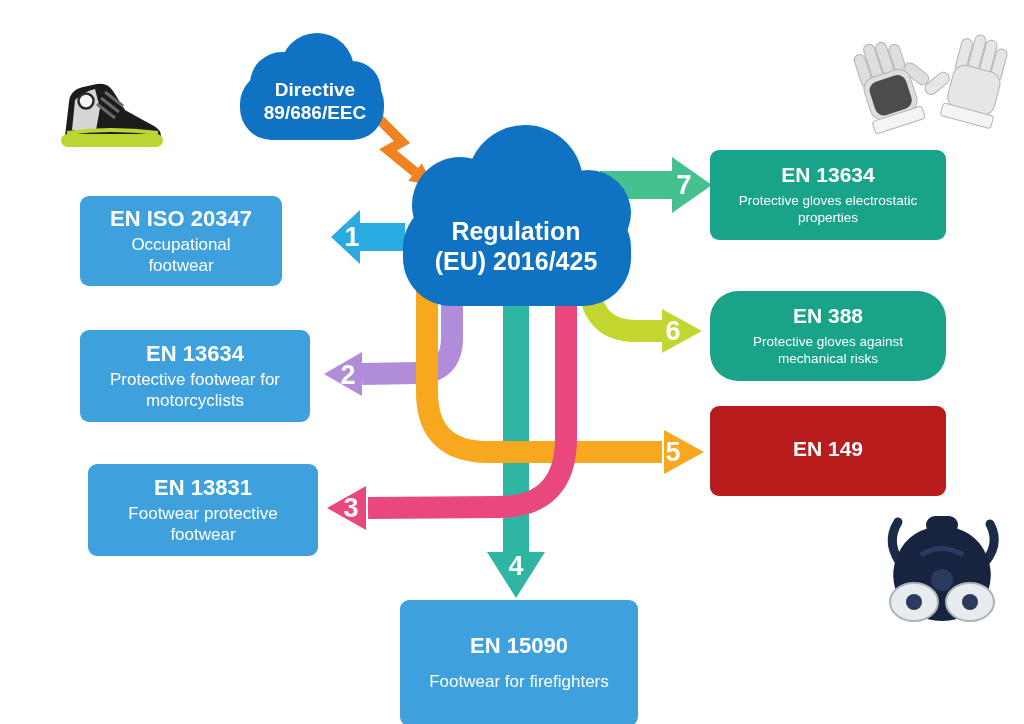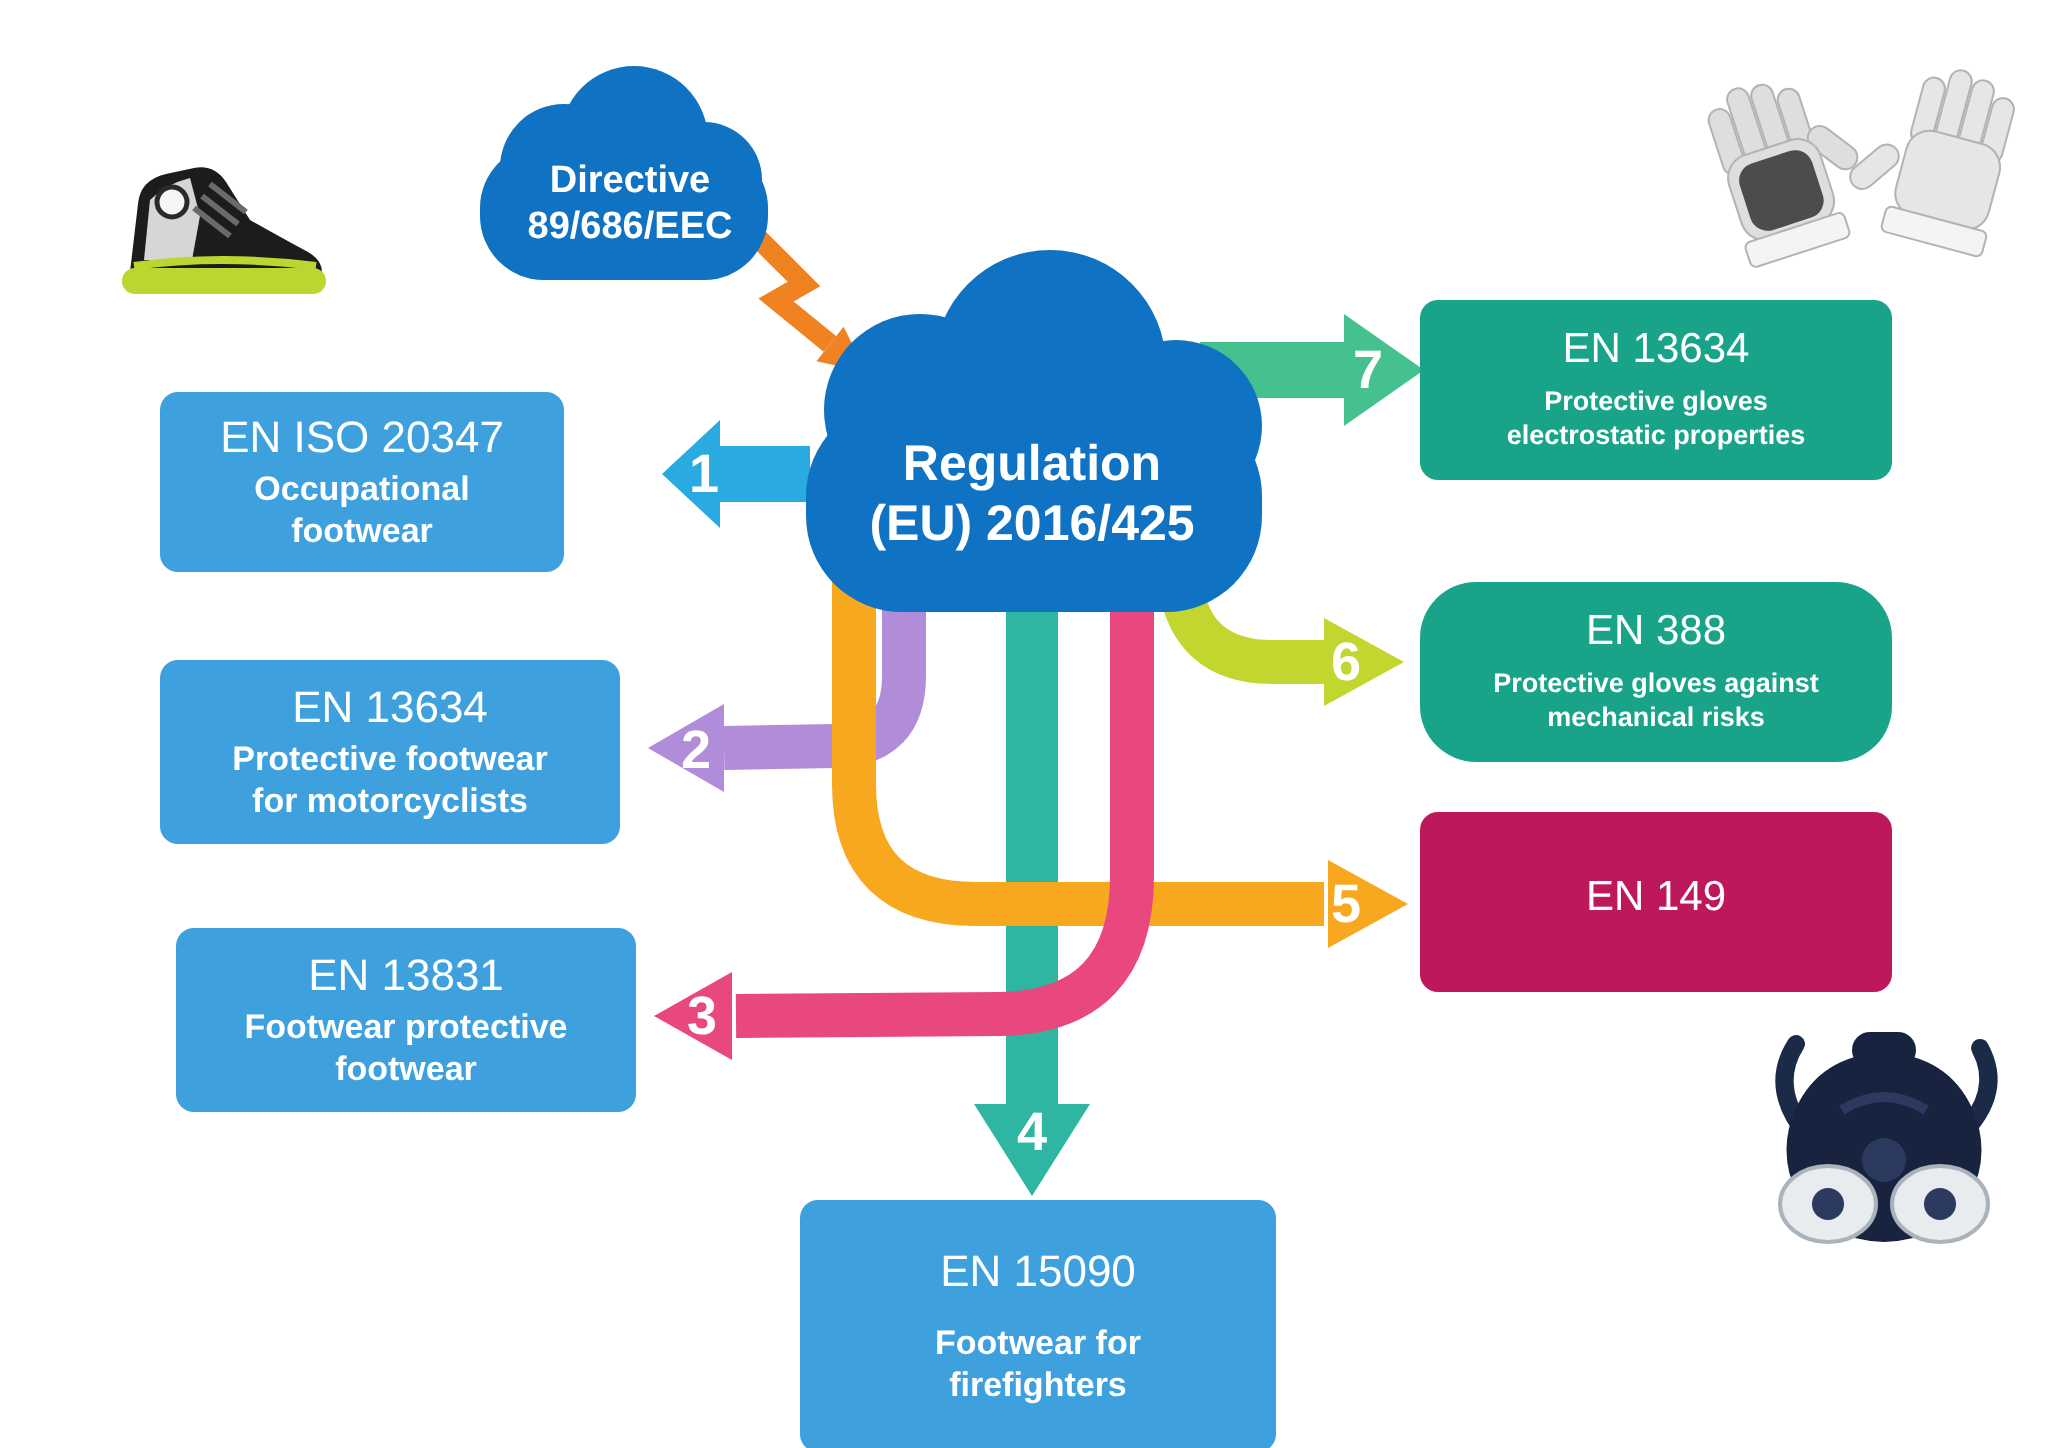--- a/index.html
+++ b/index.html
@@ -3,22 +3,22 @@
 <meta charset="utf-8">
 <style>
   * { margin:0; padding:0; box-sizing:border-box; }
   html,body { background:#ffffff; }
   body { font-family:"Liberation Sans", sans-serif; }
   .canvas { position:relative; width:1024px; height:724px; background:#ffffff; overflow:hidden; }
   .canvas > svg { position:absolute; left:0; top:0; }
 
   .box { position:absolute; border-radius:9px; color:#ffffff; text-align:center;
          display:flex; flex-direction:column; justify-content:center; padding:6px 28px; }
-  .box-title { font-weight:normal; font-size:22px; line-height:1.15; margin-bottom:4px; }
-  .box-sub   { font-weight:bold; font-size:17px; line-height:1.22;text-align:center; }
+  .box-title { font-weight:bold; font-size:22px; line-height:1.15; margin-bottom:4px; }
+  .box-sub   { font-weight:normal; font-size:17px; line-height:1.22;text-align:center; }
   .box.small .box-title { font-size:21px; }
   .box.small .box-sub   { font-size:13.5px; line-height:1.3; }
 
   #b-l1 { left:80px;  top:196px; width:202px; height:90px;  }
   #b-l2 { left:80px;  top:330px; width:230px; height:92px;  }
   #b-l3 { left:88px;  top:464px; width:230px; height:92px;  }
   #b-bt { left:400px; top:600px; width:238px; height:126px;gap:10px; }
   #b-r1 { left:710px; top:150px; width:236px; height:90px;  }
   #b-r2 { left:710px; top:291px; width:236px; height:90px;border-radius:28px;  }
   #b-r3 { left:710px; top:406px; width:236px; height:90px;  }
@@ -166,17 +166,17 @@
   <div class="box small" id="b-r1" style="background-color: rgb(25, 164, 137);">
     <div class="box-title">EN 13634</div>
     <div class="box-sub">Protective gloves electrostatic properties</div>
   </div>
 
   <div class="box small" id="b-r2" style="background-color: rgb(25, 164, 137);">
     <div class="box-title">EN 388</div>
     <div class="box-sub">Protective gloves against mechanical risks</div>
   </div>
 
-  <div class="box small" id="b-r3" style="background-color: #be185d;">
+  <div class="box small" id="b-r3" style="background-color: #b91c1c;">
     <div class="box-title">EN 149</div>
   </div>
 
 </div>
 
 </body></html>

